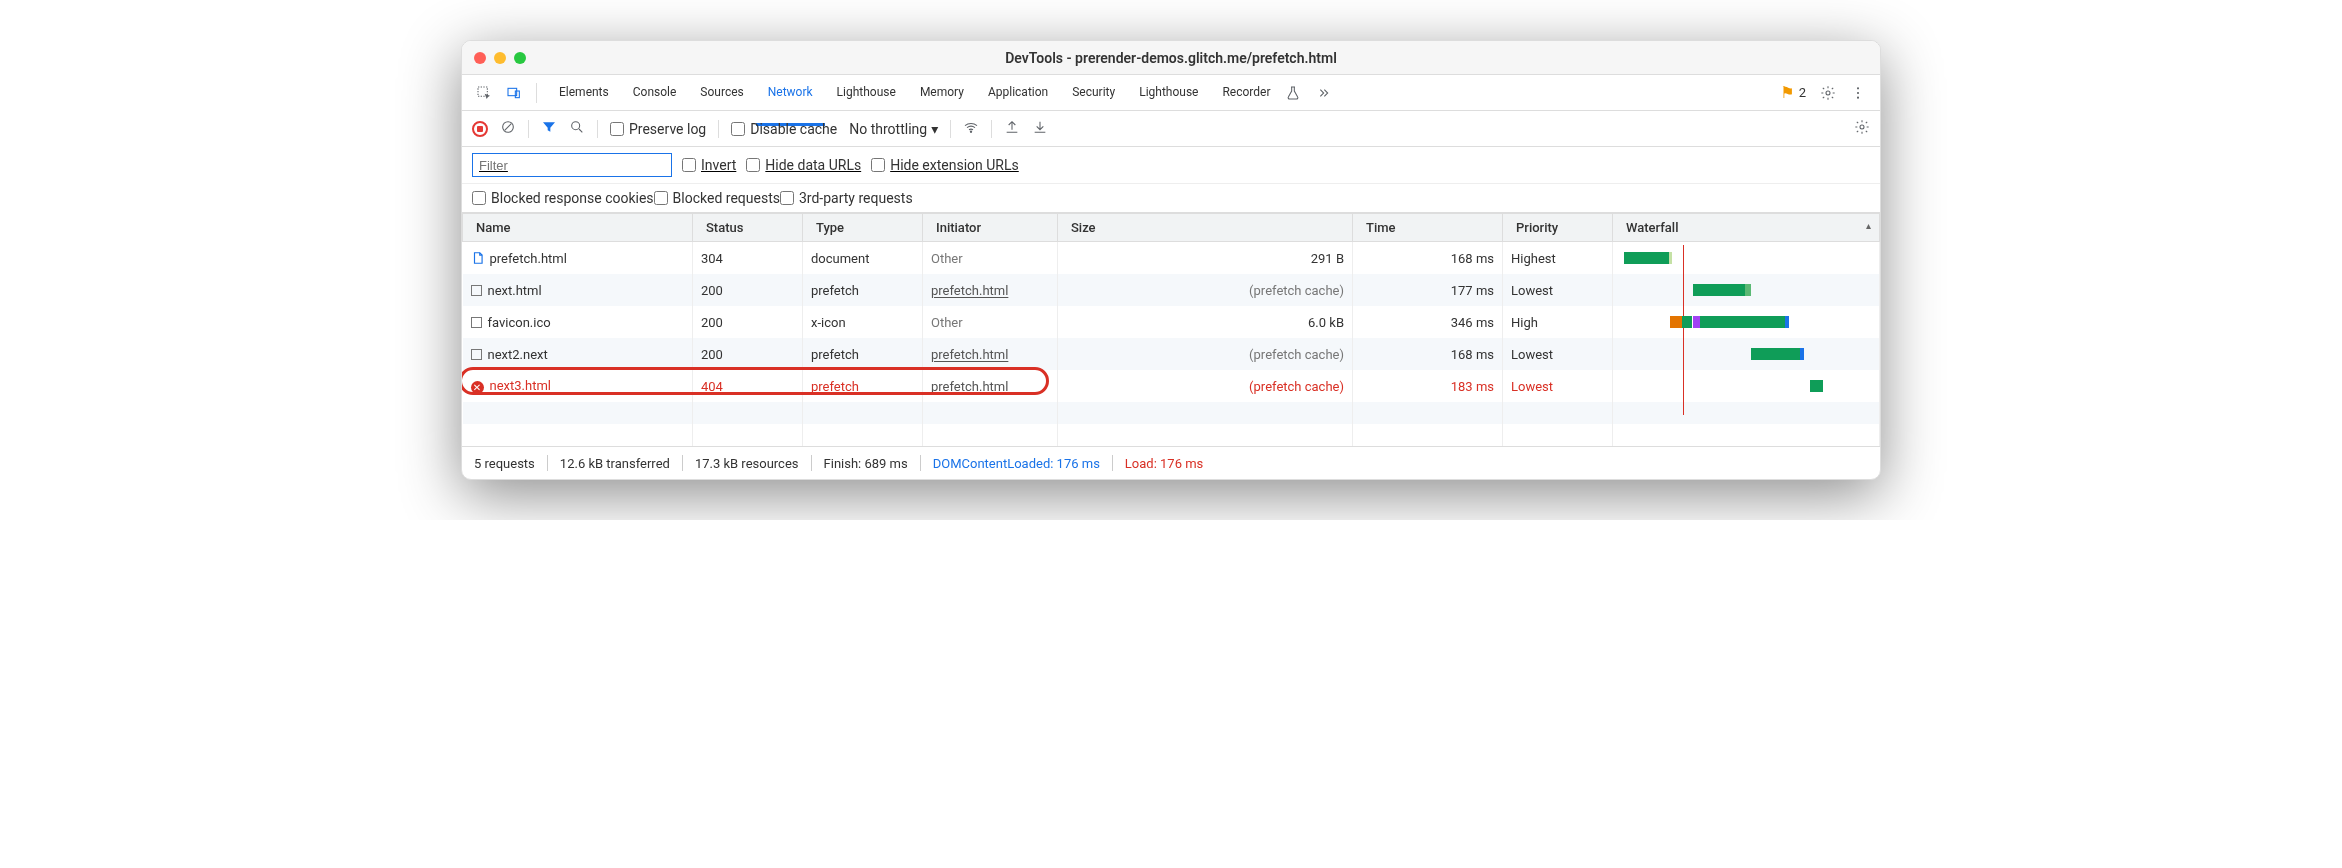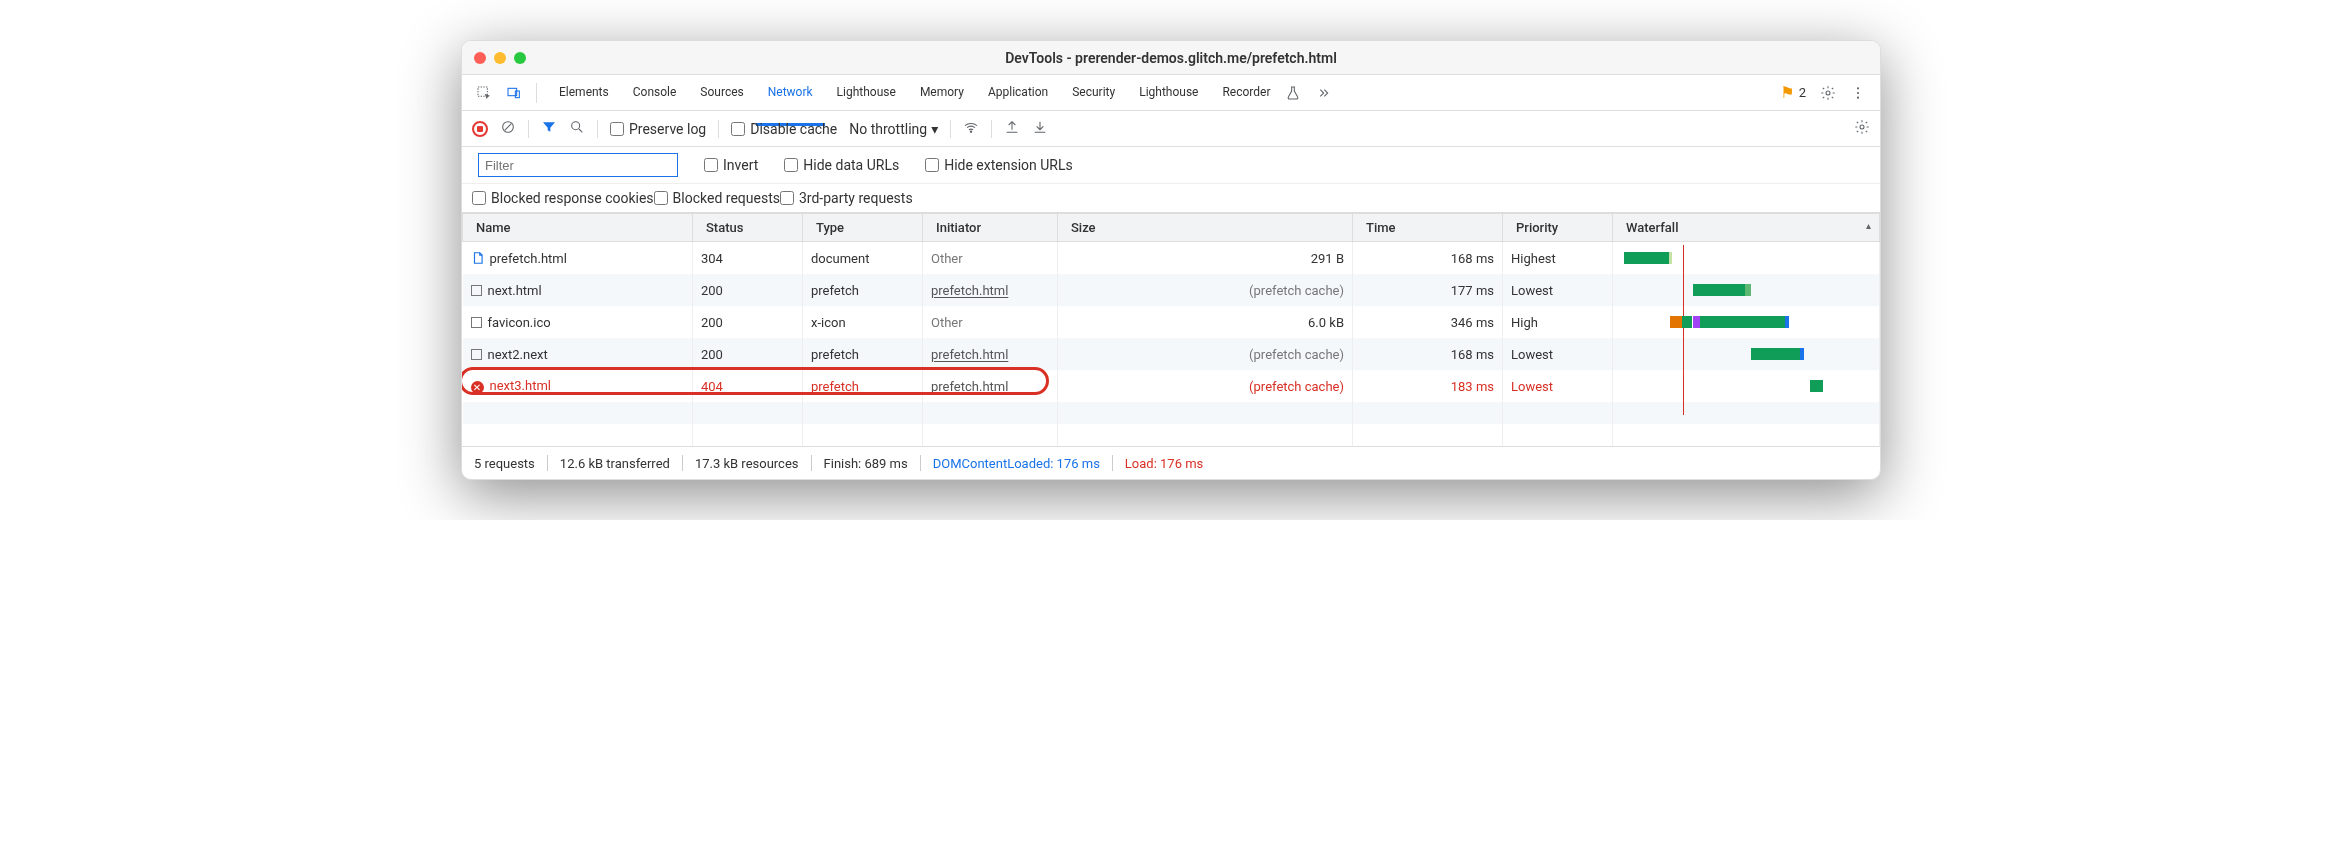--- a/index.html
+++ b/index.html
@@ -65,22 +65,22 @@
   padding:6px 10px; border-bottom:1px solid #ddd; height:36px;
 }
 .toolbar .sep { width:1px; height:18px; background:#ddd; }
 .record-btn { width:16px; height:16px; border:2px solid #e53935; border-radius:50%; position:relative;}
 .record-btn::after { content:''; width:6px; height:6px; background:#e53935; border-radius:1px; position:absolute; top:3px; left:3px;}
 .funnel { color:#1a73e8; }
 .chk { display:flex; align-items:center; gap:5px; color:#333; }
 .chk input { width:14px; height:14px; }
 .select-like { display:flex; align-items:center; gap:4px; color:#333; cursor:pointer;}
 .filterbar {
-  display:flex; align-items:center; flex-wrap:wrap; gap:26px;
-  padding:6px 16px; border-bottom:1px solid #eee;
+  display:flex; align-items:center; flex-wrap:wrap; gap:10px;
+  padding:6px 10px; border-bottom:1px solid #eee;text-decoration:underline;
 }
 .filter-input {
   width:200px; height:24px; border:1px solid #1a73e8; padding:2px 6px;
   font-size:13px; color:#333; outline:none;
 }
 .pill { padding:3px 8px; border-radius:10px; cursor:pointer; color:#333;}
 .pill.active { background:#d9d9d9; }
 .filterbar2 {
   display:flex; align-items:center; gap:0;
   padding:6px 10px; border-bottom:1px solid #ddd;

